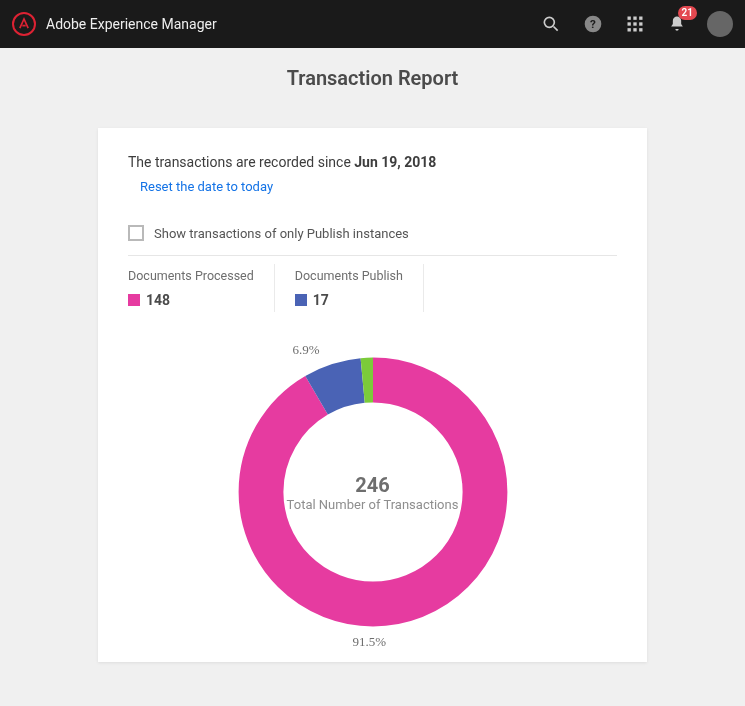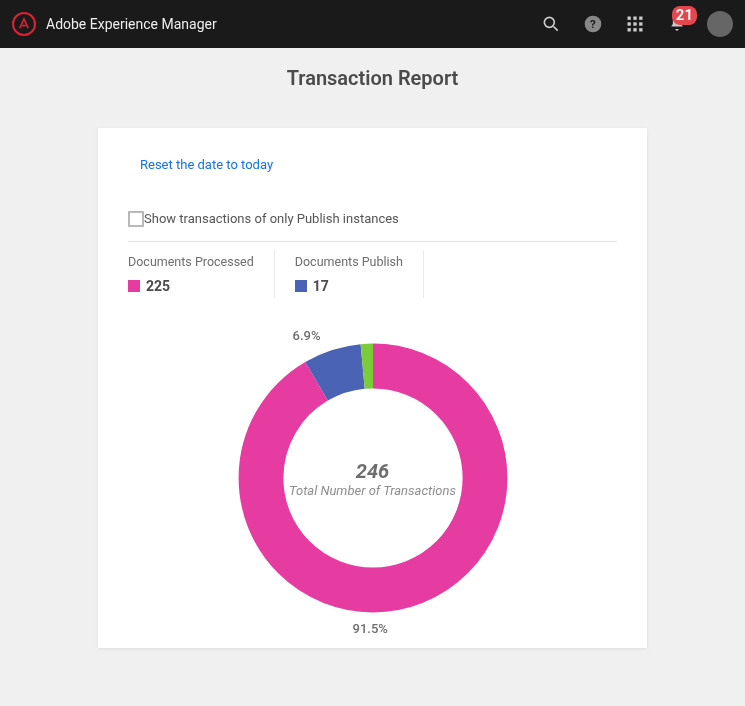--- a/index.html
+++ b/index.html
@@ -29,21 +29,21 @@
   .topbar-right { display: flex; align-items: center; gap: 18px; }
   .icon-btn {
     width: 24px; height: 24px;
     display: flex; align-items: center; justify-content: center;
     cursor: pointer; color: #ccc; position: relative;
   }
   .icon-btn svg { width: 20px; height: 20px; }
   .badge {
     position: absolute; top: -6px; right: -8px;
     background: #e34850; color: #fff;
-    font-size: 15px; line-height: 1;
+    font-size: 10px; line-height: 1;
     padding: 2px 4px; border-radius: 8px;
     font-weight: 600;
   }
   .avatar {
     width: 26px; height: 26px; border-radius: 50%;
     background: #666;
   }
   .page-title {
     text-align: center;
     font-size: 20px;
@@ -55,21 +55,21 @@
   .card {
     background: #fff;
     margin: 0 auto;
     width: 549px;
     padding: 26px 30px 30px 30px;
     box-shadow: 0 1px 3px rgba(0,0,0,0.08);
   }
   .recorded-line { font-size: 14px; color: #3d3d3d; margin-bottom: 6px; }
   .recorded-line b { font-weight: 700; }
   .reset-link { color: #1473e6; font-size: 13px; cursor: pointer; margin-left: 12px; margin-top: 2px; display: inline-block; }
-  .chk-row { display: flex; margin-top: 38px; margin-bottom: 14px; }
+  .chk-row { display: flex; align-items: center; gap: 10px; margin-top: 30px; margin-bottom: 14px; }
   .chk { width: 16px; height: 16px; border: 2px solid #b9b9b9; background: #fff; }
   .chk-label { font-size: 13px; color: #555; }
   .stats {
     display: flex;
     border-top: 1px solid #e6e6e6;
     padding-top: 8px;
   }
   .stat {
     padding: 4px 20px 4px 0;
     border-right: 1px solid #eaeaea;
@@ -84,25 +84,24 @@
   .chart-wrap {
     position: relative;
     width: 280px; height: 280px;
     margin: 40px auto 0 auto;
   }
   .donut-svg { width: 100%; height: 100%; transform: rotate(-90deg); }
   .center-text {
     position: absolute; top: 50%; left: 50%;
     transform: translate(-50%, -50%);
     text-align: center;
-    font-style: italic;
   }
   .center-num { font-size: 20px; font-weight: 700; color: #6e6e6e; }
   .center-sub { font-size: 13px; color: #8e8e8e; white-space: nowrap; }
-  .pct-label { position: absolute; font-size: 13px; color: #6e6e6e; font-weight: 500; }
+  .pct-label { position: absolute; font-size: 13px; color: #6e6e6e; font-weight: 500; font-family: Liberation Serif, serif; }
 </style>
 </head>
 <body>
 
 <div class="topbar">
   <div class="topbar-left">
     <div class="logo-circle">
       <svg viewBox="0 0 24 24" fill="none" stroke="#d23" stroke-width="2">
         <path d="M7 17 L12 6 L17 17 M10 14 H14"></path>
       </svg>
@@ -141,33 +140,36 @@
       </svg>
       <span class="badge">21</span>
     </div>
     <div class="avatar"></div>
   </div>
 </div>
 
 <div class="page-title">Transaction Report</div>
 
 <div class="card">
+  <div class="recorded-line">
+    <span>The transactions are recorded since </span><b>Jun 19, 2018</b>
+  </div>
   <span class="reset-link">Reset the date to today</span>
 
   <div class="chk-row">
     <div class="chk"></div>
     <span class="chk-label">Show transactions of only Publish instances</span>
   </div>
 
   <div class="stats">
     <div class="stat">
       <div class="stat-label">Documents Processed</div>
       <div class="stat-val-row">
         <div class="swatch" style="background:#e63ba0"></div>
-        <div class="stat-val">225</div>
+        <div class="stat-val">148</div>
       </div>
     </div>
     <div class="stat">
       <div class="stat-label">Documents Publish</div>
       <div class="stat-val-row">
         <div class="swatch" style="background:#4a63b5"></div>
         <div class="stat-val">17</div>
       </div>
     </div>
   </div>

